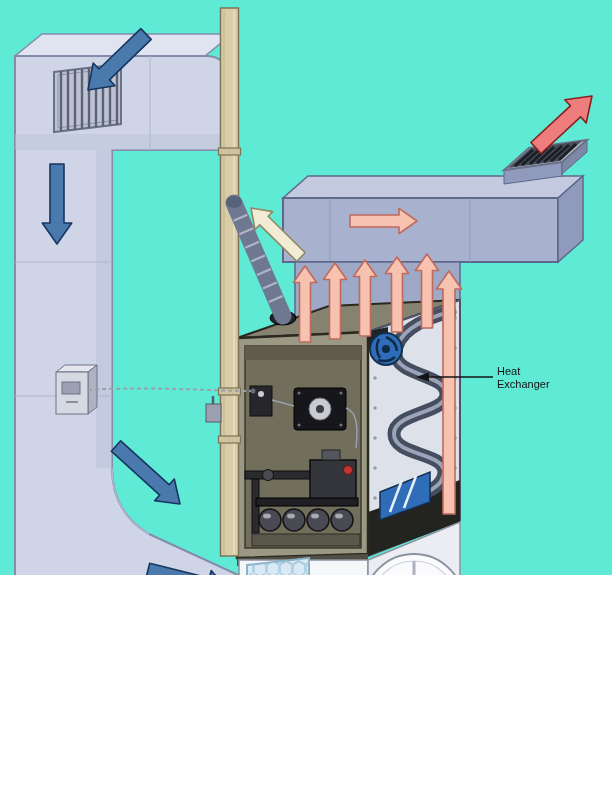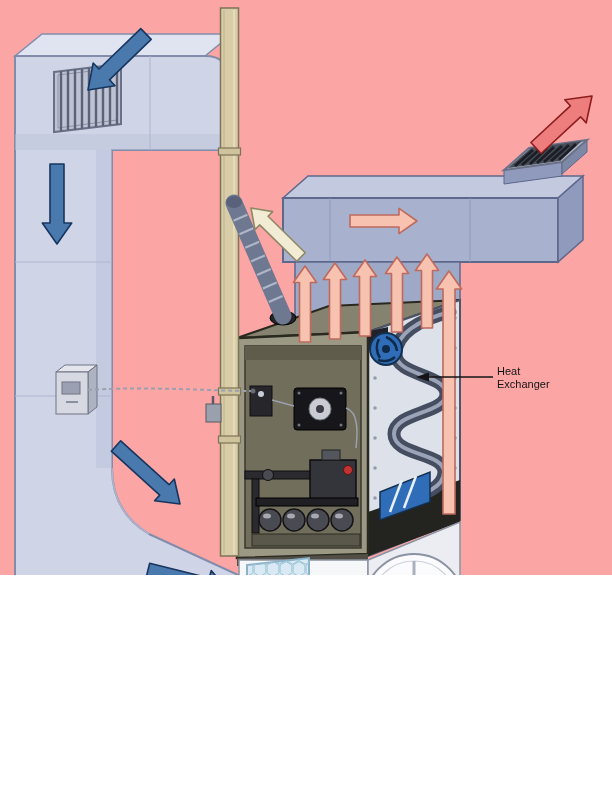--- a/index.html
+++ b/index.html
@@ -1,17 +1,17 @@
 <!DOCTYPE html>
 <html style="--c-cold-arrow: #4a79ae; --c-cold-arrow-line: #17365f; --c-warm-arrow: #f7c2af; --c-warm-arrow-line: #bf6a5d; --c-hot-arrow: #ee7d7d; --c-hot-arrow-line: #8d1e1e; --c-flue-arrow: #f2ecd5; --c-flue-arrow-line: #8f8866; --c-return-duct: #cfd5e7; --c-return-duct-top: #e0e4f0; --c-return-duct-line: #838cab; --c-supply-duct: #a8b2cf; --c-supply-duct-top: #c3cadf; --c-supply-duct-dark: #8f9abc; --c-supply-duct-line: #5d688c; --c-plenum: #9ea9c7; --c-furnace-front: #9b9884; --c-furnace-top: #858270; --c-furnace-interior: #716e5c; --c-furnace-line: #2a2920; --c-hx-panel: #dde1ea; --c-hx-channel: #454d60; --c-flue-pipe: #d9cca9; --c-flue-pipe-line: #7c7457; --c-filter-fill: #d9eaf4; --c-filter-line: #8ab3ca; --c-compartment: #f6f7f9; --c-compartment-side: #ebedf2; --c-compartment-line: #8b92a1; --c-register-frame: #aeb5c6; --c-register-slat: #1b1e25; --c-metal: #c7ccd6; --c-dark-metal: #202229; --c-blue-part: #2f6db8; --c-wire: #9aa0ad; --c-ink: #141414;"><head>
 <meta charset="utf-8">
 <style>
   html,body{margin:0;padding:0;background:#ffffff;}
   .page{
-    width:612px;height:575px;position:relative;background:#fca5a5;
+    width:612px;height:575px;position:relative;background:#5eead4;
     font-family:"Liberation Sans", sans-serif;overflow:hidden;
   }
   svg{display:block;}
   .label-text{font-family:"Liberation Sans", sans-serif;font-size:11px;fill:var(--c-ink,#141414);}
 </style>
 </head>
 <body>
 
 <div class="page">
 <svg id="diagram" width="612" height="792" viewBox="0 0 612 792">

